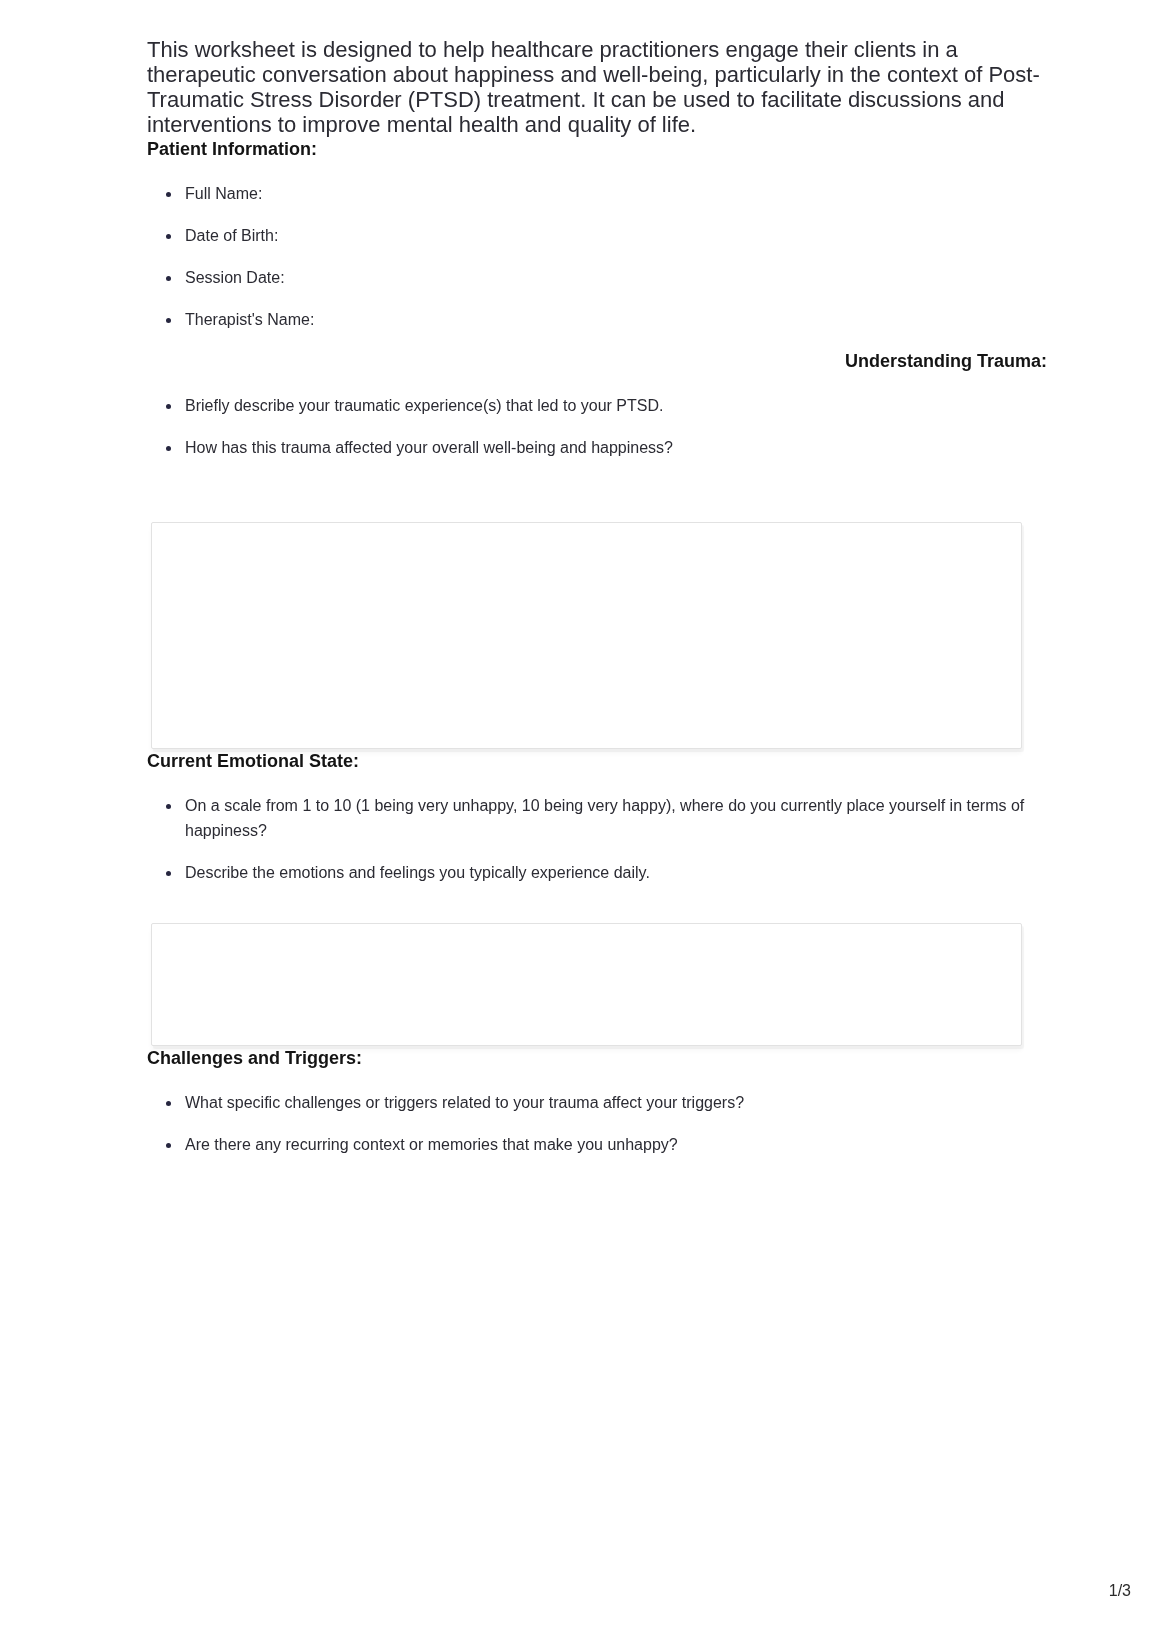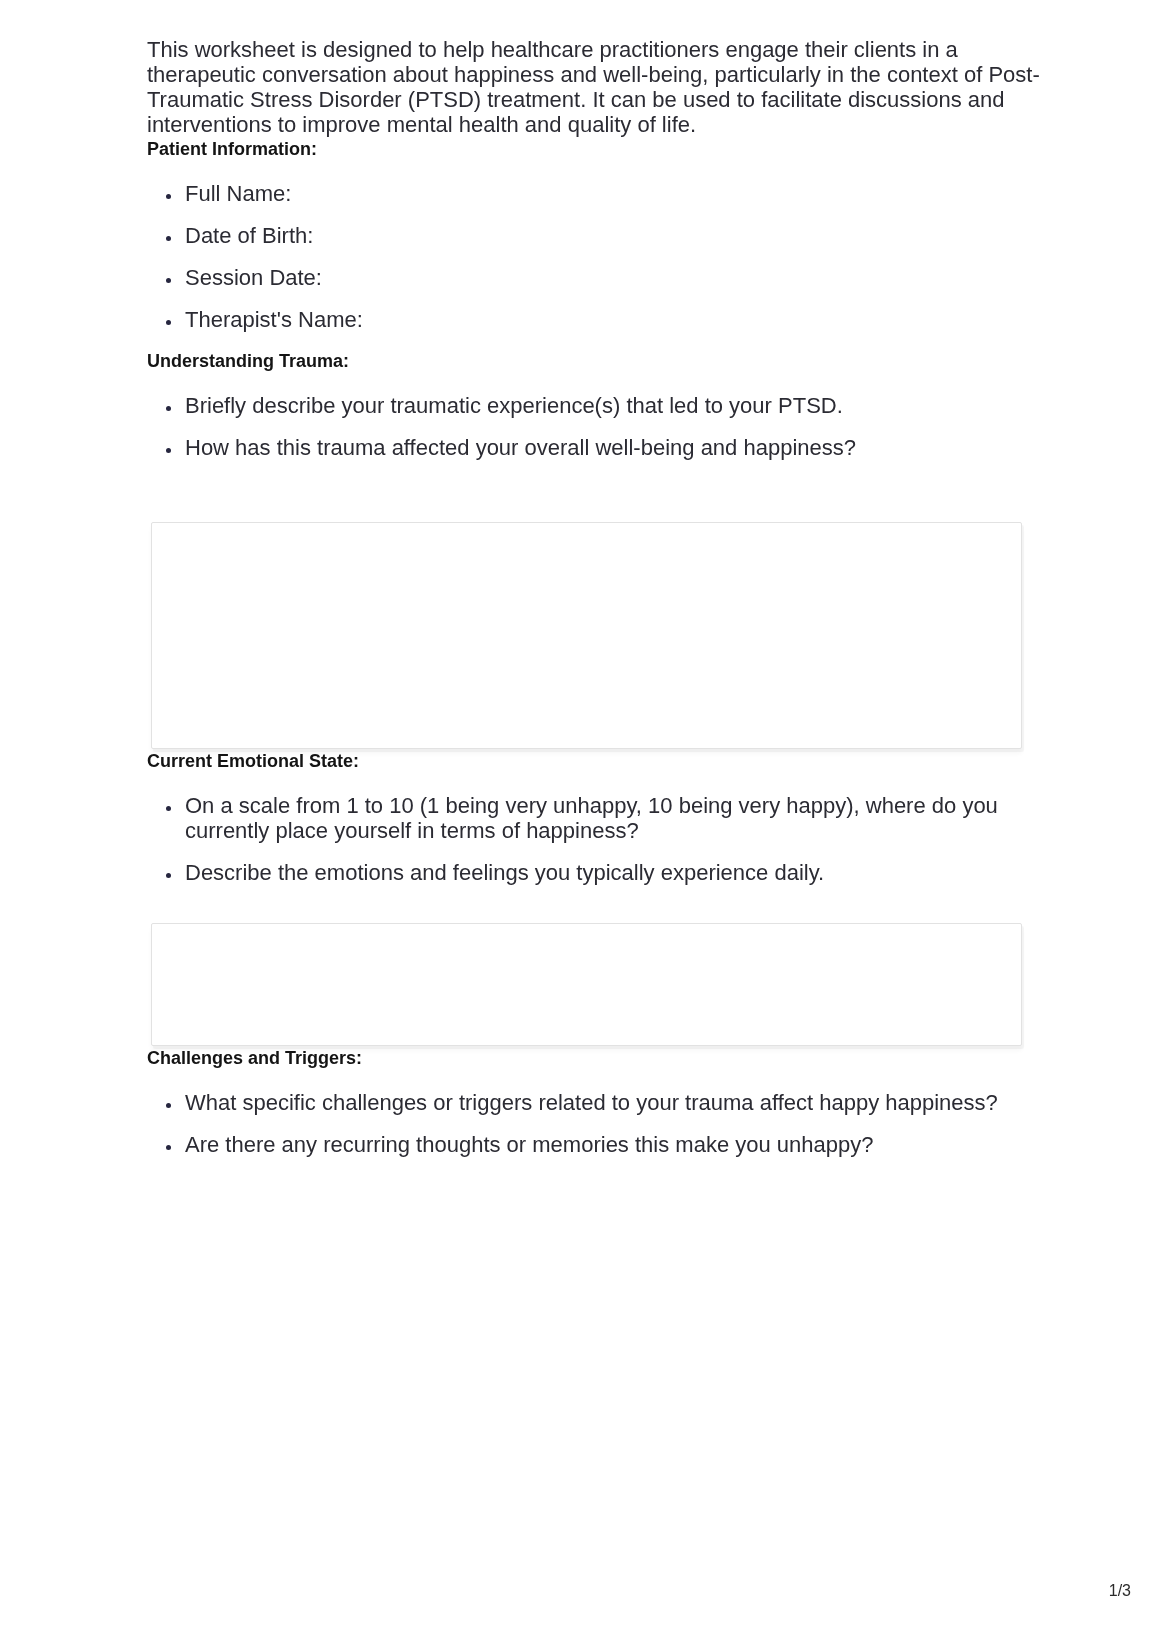--- a/index.html
+++ b/index.html
@@ -39,31 +39,31 @@
     color: var(--body-text, #2b2b33);
   }
   h3.section-heading {
     margin: 0;
     font-size: 18px;
     line-height: 25px;
     font-weight: bold;
     color: var(--heading, #141414);
   }
   .mt-patient   { margin-top: 14px; }
-  .mt-trauma    { margin-top: 41px; }
+  .mt-trauma    { margin-top: 41px; text-align: right; }
   .mt-emotional { margin-top: 48px; }
   .mt-triggers  { margin-top: 43px; }
   ul.bullet-list {
     margin: 19px 0 0 0;
     padding: 0 0 0 35px;
     list-style: disc outside;
     width: 860px;
   }
   ul.bullet-list li {
-    font-size: 22px;
+    font-size: 16px;
     line-height: 25px;
     margin-bottom: 17px;
     color: var(--body-text, #2b2b33);
     padding-left: 3px;
   }
   ul.bullet-list li::marker {
     color: var(--bullet, #26263f);
     font-size: 15px;
   }
   .answer-box {
@@ -116,19 +116,19 @@
   <ul class="bullet-list">
     <li>On a scale from 1 to 10 (1 being very unhappy, 10 being very happy), where do you currently place yourself in terms of happiness?</li>
     <li>Describe the emotions and feelings you typically experience daily.</li>
   </ul>
 
   <div class="answer-box short"></div>
 
   <h3 class="section-heading mt-triggers">Challenges and Triggers:</h3>
 
   <ul class="bullet-list">
-    <li>What specific challenges or triggers related to your trauma affect happy happiness?</li>
-    <li>Are there any recurring thoughts or memories this make you unhappy?</li>
+    <li>What specific challenges or triggers related to your trauma affect your triggers?</li>
+    <li>Are there any recurring context or memories that make you unhappy?</li>
   </ul>
 
 </div>
 
 <div class="page-number">1/3</div>
 
 </body></html>

